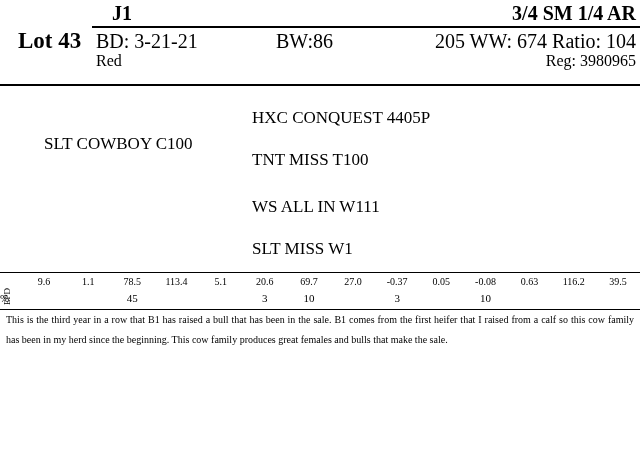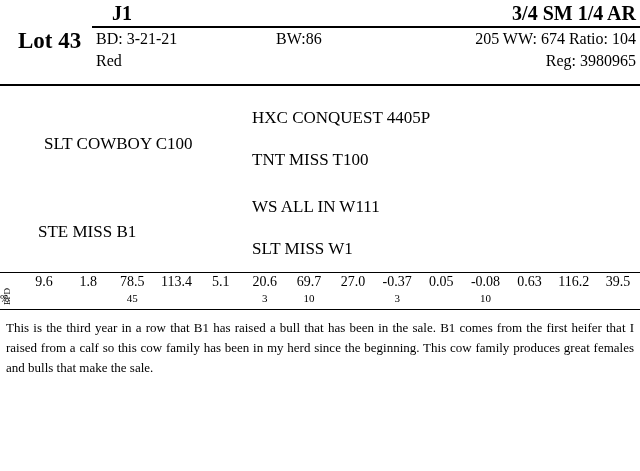--- a/index.html
+++ b/index.html
@@ -61,21 +61,21 @@
     right: 4px;
     top: 2px;
     font-weight: bold;
     font-size: 20px;
   }
   .hdr-line2 {
     position: absolute;
     left: 96px;
     right: 4px;
     top: 30px;
-    font-size: 16px;
+    font-size: 20px;
     display: flex;
     justify-content: space-between;
   }
   .hdr-line2 .bd { width: 180px; }
   .hdr-line2 .bw { width: 150px; text-align: left; }
   .hdr-line2 .wwratio { text-align: right; flex: 1; }
   .hdr-line3 {
     position: absolute;
     left: 96px;
     right: 4px;
@@ -154,37 +154,36 @@
     padding: 0;
     font-size: 12px;
     line-height: 17px;
   }
   table.epd tr.hdr td {
     font-size: 13px;
     padding-top: 2px;
     padding-bottom: 1px;
   }
   table.epd tr.vals td {
-    font-size: 14px;
+    font-size: 10px;
   }
   table.epd tr.pct td {
     font-size: 11px;
     padding-bottom: 2px;
   }
   table.epd td.firstcol {
     width: 22px;
     text-align: left;
     font-size: 9px;
   }
 
   
   .note {
-    margin-top: 8px;
     padding: 0 6px;
-    font-size: 13px;
+    font-size: 10px;
     line-height: 20px;
     text-align: justify;
   }
 </style>
 </head>
 <body>
 
 <div class="page">
 
   <div class="header">
@@ -204,34 +203,33 @@
       <span class="reg">Reg: 3980965</span>
     </div>
 
     <div class="hdr-rule-bottom"></div>
   </div>
 
   <div class="pedigree">
     <div class="ped-sire">SLT COWBOY C100</div>
     <div class="ped-ss">HXC CONQUEST 4405P</div>
     <div class="ped-sd">TNT MISS T100</div>
-    <div class="ped-dam">STE MISS B1</div>
     <div class="ped-ds">WS ALL IN W111</div>
     <div class="ped-dd">SLT MISS W1</div>
   </div>
 
   <div class="epd-wrap">
     <div class="epd-rule-top"></div>
     <div class="epd-side-label">EPD</div>
     <table class="epd">
       <tbody>
       <tr class="vals">
         <td class="firstcol"></td>
         <td>9.6</td>
-        <td>1.8</td>
+        <td>1.1</td>
         <td>78.5</td>
         <td>113.4</td>
         <td>5.1</td>
         <td>20.6</td>
         <td>69.7</td>
         <td>27.0</td>
         <td>-0.37</td>
         <td>0.05</td>
         <td>-0.08</td>
         <td>0.63</td>

